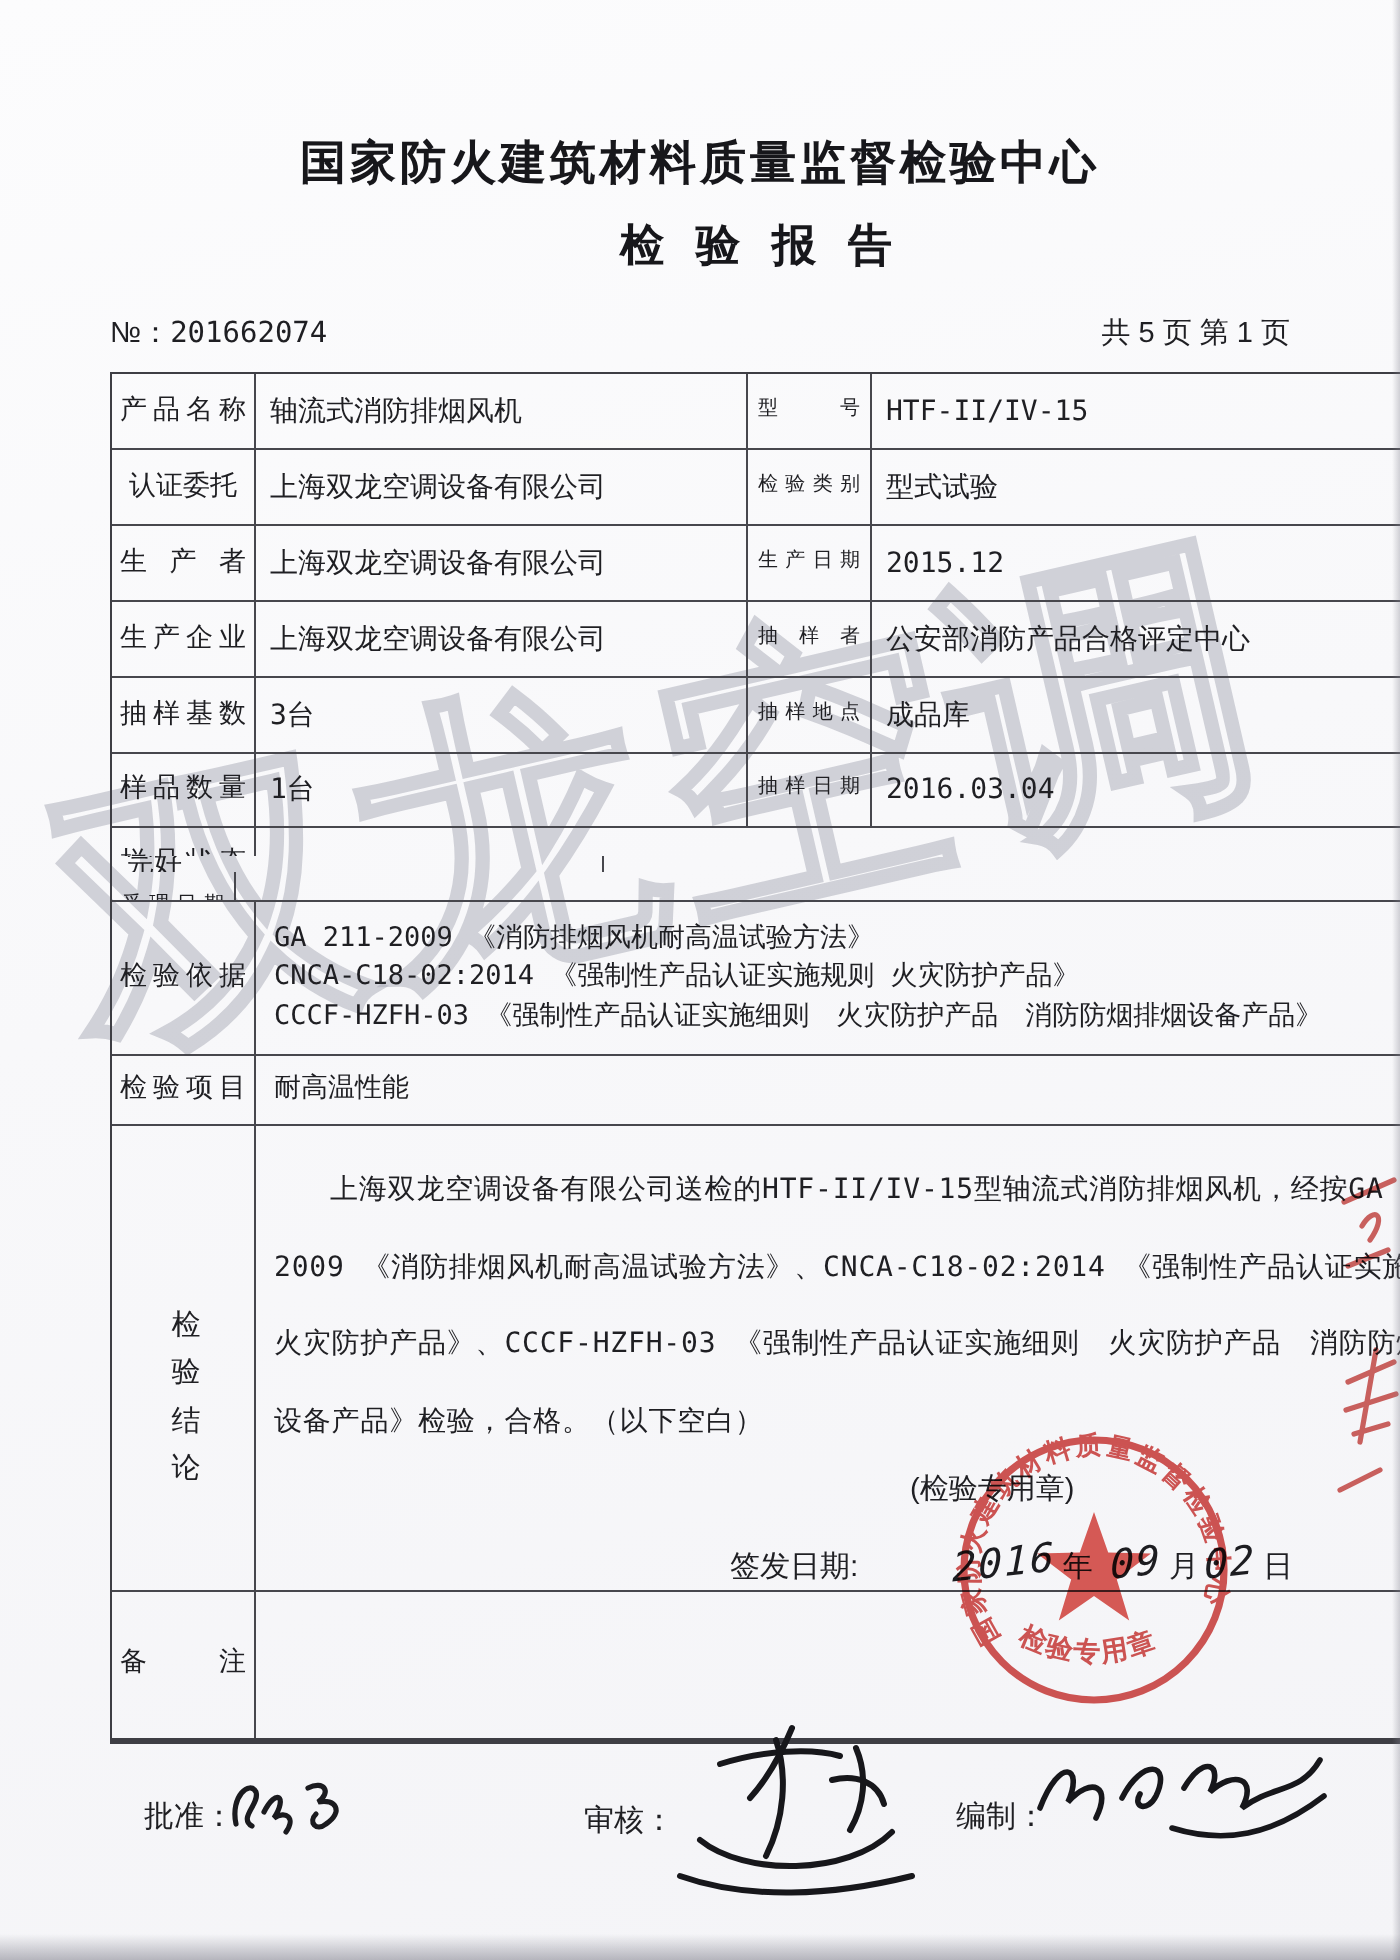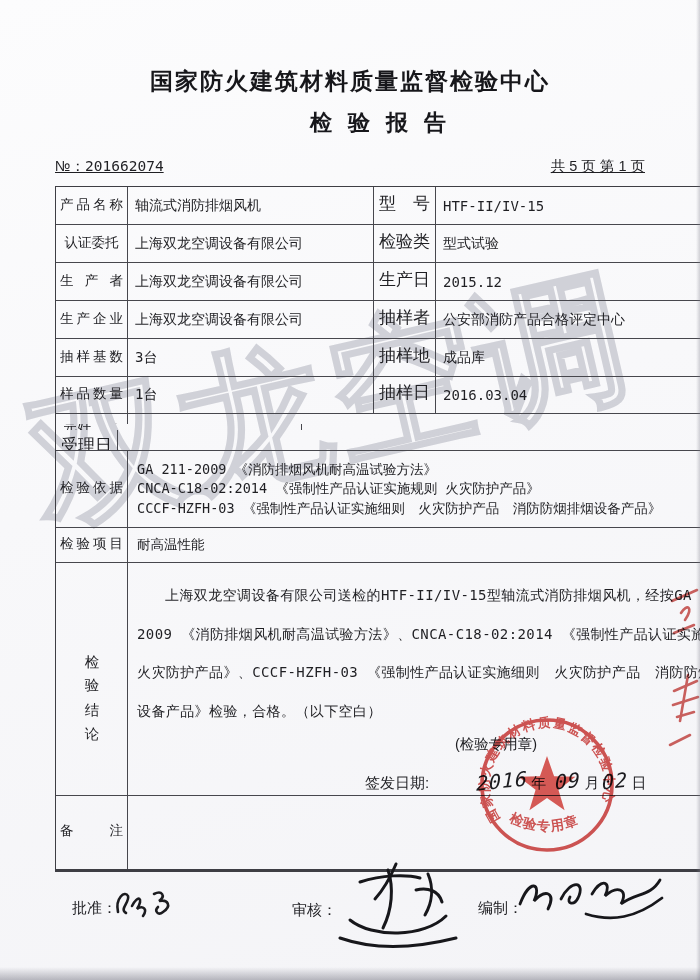--- a/index.html
+++ b/index.html
@@ -38,40 +38,40 @@
     position:absolute;top:66px;left:0;width:100%;text-align:center;z-index:2;
     font-size:23px;font-weight:700;letter-spacing:2px;color:#17171b;
   }
   .report-title{
     position:absolute;top:108px;left:0;width:100%;text-align:center;z-index:2;
     font-size:22px;font-weight:700;letter-spacing:16px;text-indent:16px;color:#17171b;padding-left:28px;
   }
   .meta-line{
     position:absolute;top:157px;left:55px;width:590px;z-index:2;
     display:flex;justify-content:space-between;align-items:flex-end;
-    font-size:14.5px;font-weight:500;text-decoration:underline;
+    font-size:14.5px;font-weight:500;
   }
   .mono{font-family:"DejaVu Sans Mono","Liberation Sans",sans-serif;}
 
   
   .rtable{
     position:absolute;left:55px;top:186px;width:700px;z-index:2;
     border:1.5px solid #3e3e44;border-bottom:3px solid #3e3e44;
     box-sizing:border-box;background:transparent;
   }
   .trow{display:flex;border-bottom:1.4px solid #47474d;box-sizing:border-box;}
   #rows-b .trow:last-child{border-bottom:none;}
   .cell{
     box-sizing:border-box;border-right:1.4px solid #47474d;
     display:flex;align-items:center;overflow:hidden;
   }
   .cell:last-child{border-right:none;}
   .c-l {width:72px;display:block;padding:0 4px;font-size:13.5px;text-align:center;text-align-last:justify;}
   .c-v1{width:246px;padding-left:7px;font-size:14px;}
-  .c-l2{width:62px;display:block;padding:0 5px;font-size:17px;text-align:center;text-align-last:justify;font-family:Liberation Mono, monospace;}
+  .c-l2{width:62px;display:block;padding:0 5px;font-size:10px;text-align:center;text-align-last:justify;}
   .c-v2{flex:1;padding-left:7px;font-size:14px;}
   .c-wide{flex:1;padding:4px 9px;font-size:13.5px;line-height:19.5px;white-space:pre-line;}
   .c-v1,.c-v2,.c-wide{font-family:"DejaVu Sans Mono","Liberation Sans",sans-serif;}
 
   
   .concl-cell{flex:1;position:relative;display:block;}
   .vtext{
     writing-mode:vertical-lr;text-orientation:upright;
     font-size:14.5px;letter-spacing:24px;margin-bottom:-24px;
   }

